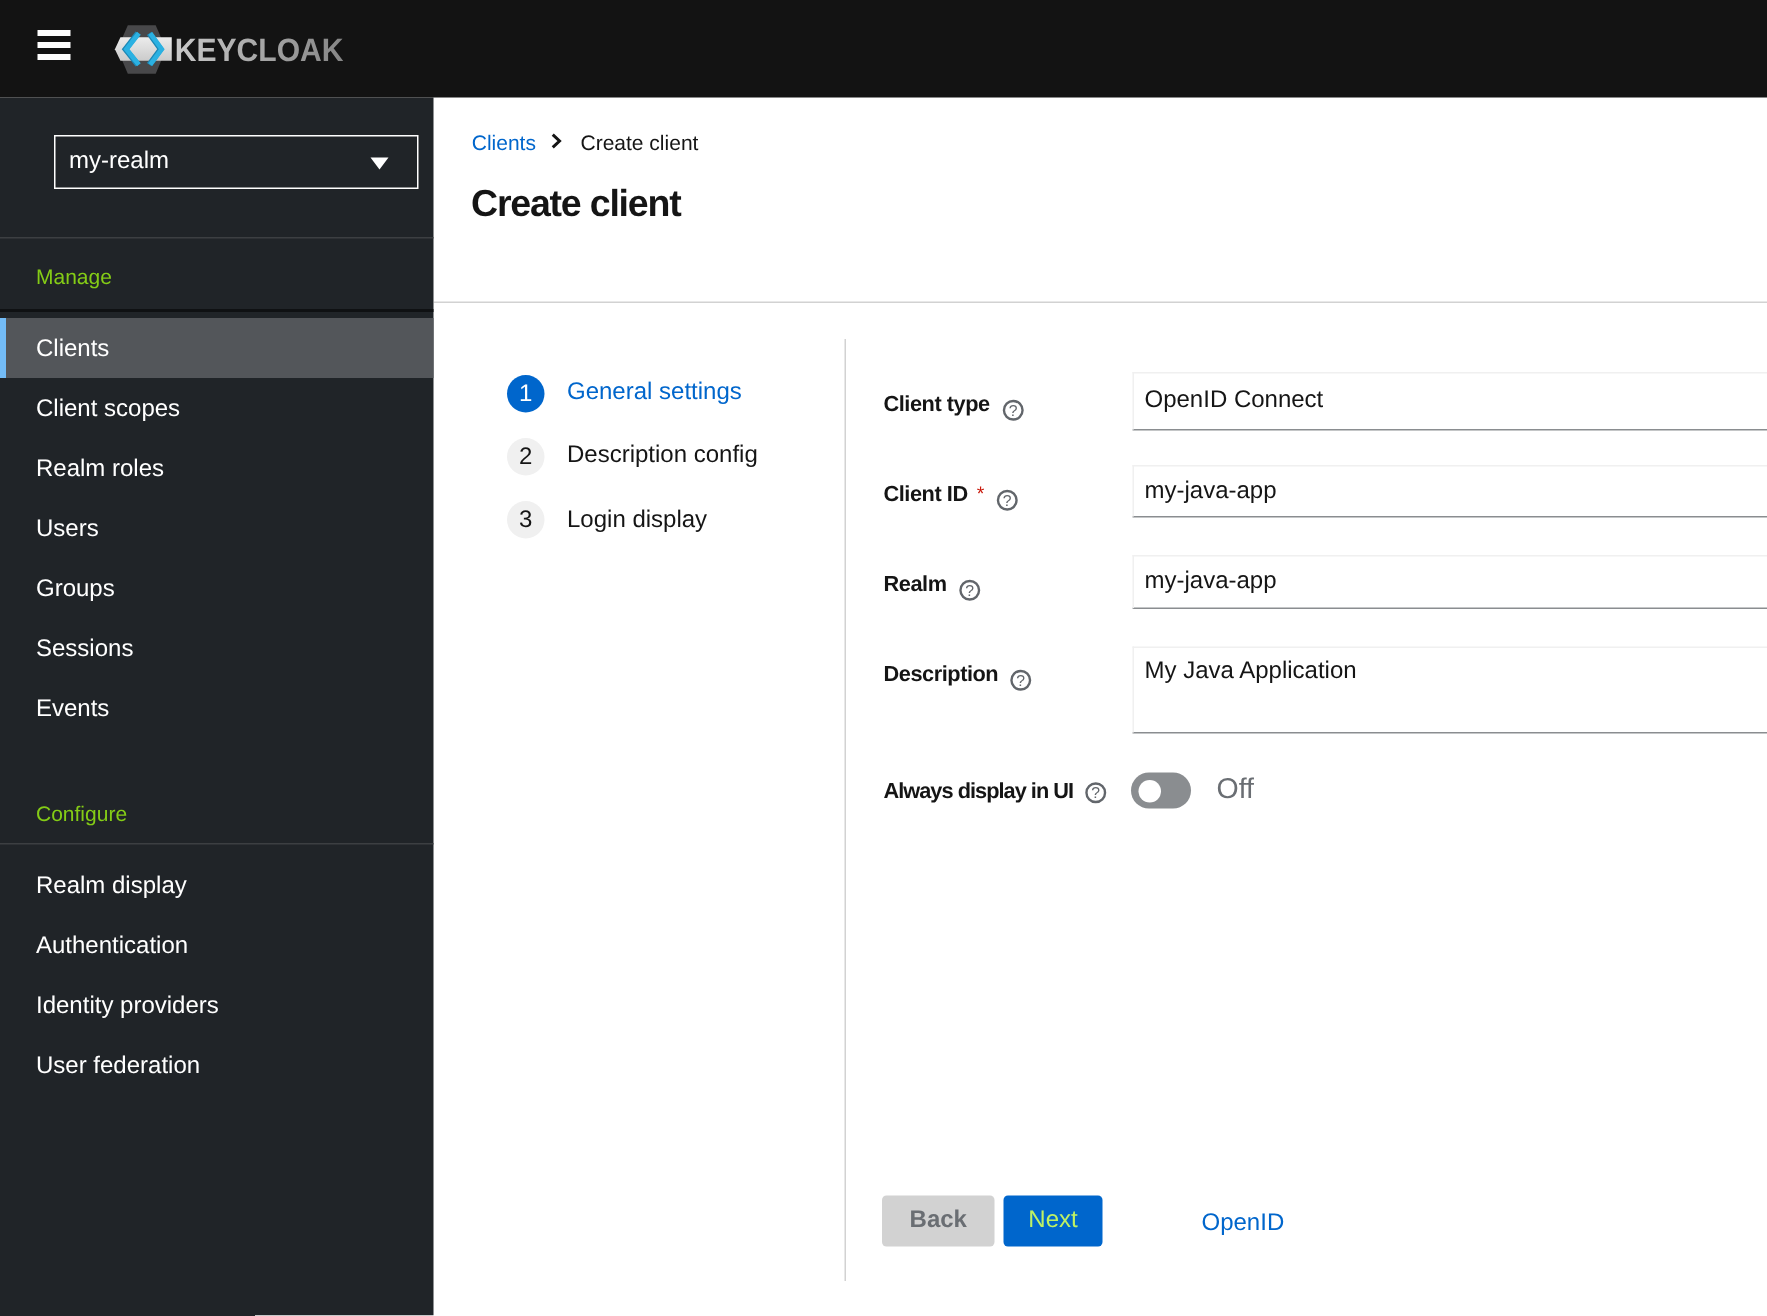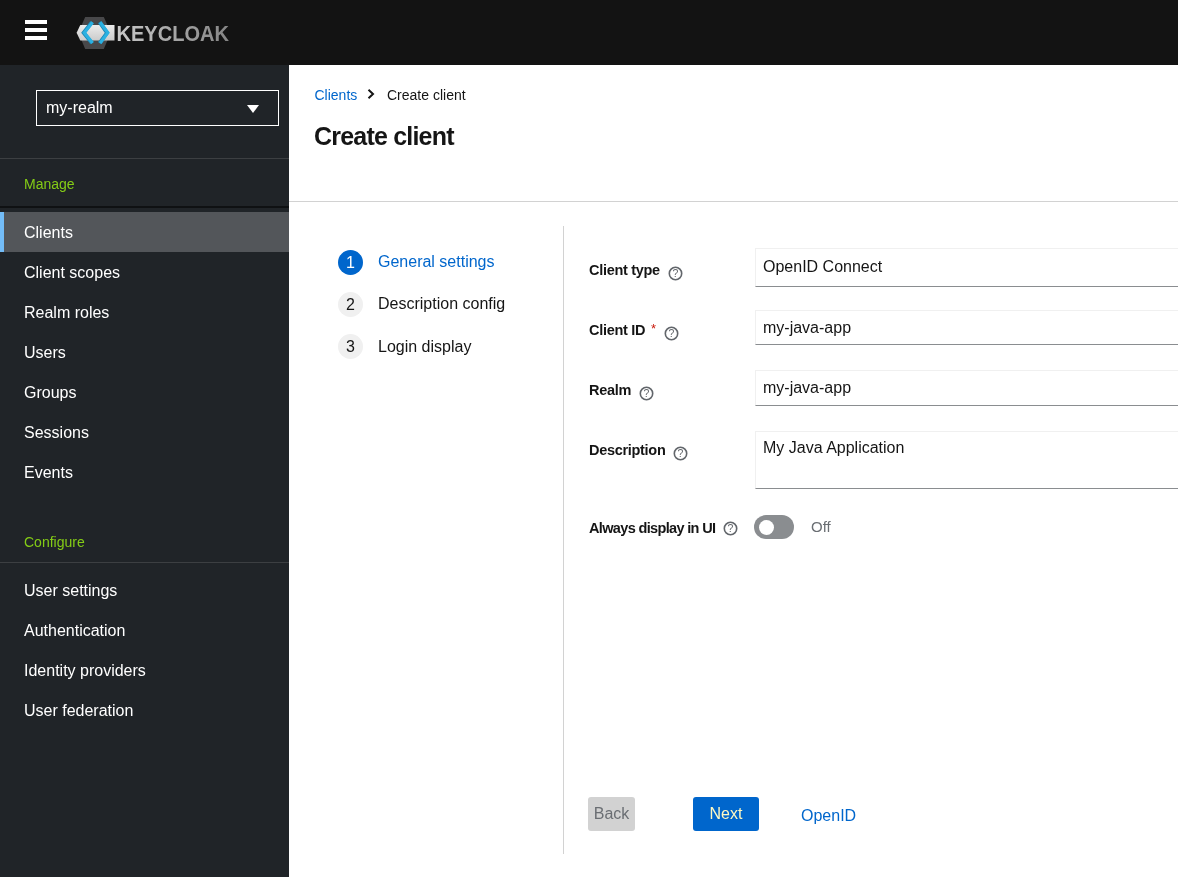--- a/index.html
+++ b/index.html
@@ -48,26 +48,26 @@
 .star { color:#c9190b; font-size:13px; margin-left:6px; position:relative; top:-2px; }
 .hicon { margin-left:8px; position:relative; top:3px; }
 
 .fld { position:absolute; left:465.5px; width:560px; background:#fff;
   border:1px solid #f0f0f0; border-bottom:1px solid #8a8d90;
   font-size:16px; color:#151515; padding-left:7.5px; display:flex; align-items:center; }
 
 #toggle { position:absolute; left:465px; top:450px; width:40px; height:24px;
   border-radius:12px; background:#8a8d90; }
 #knob { position:absolute; left:4.5px; top:4.5px; width:15px; height:15px; border-radius:50%; background:#fff; }
-#offlbl { position:absolute; left:522px; top:451px; height:21px; line-height:21px; font-size:15px; color:#6a6e73; }
+#offlbl { position:absolute; left:522px; top:451px; height:21px; line-height:21px; font-size:19px; color:#6a6e73; }
 
 .btn { position:absolute; top:732px; height:34px; border-radius:3px; font-size:16px;
   display:flex; align-items:center; justify-content:center; }
-#backbtn { left:299px; width:47px; background:#d2d2d2; color:#6a6e73; }
-#nextbtn { left:404px; width:66px; background:#0066cc; color:#fef9c3; }
+#backbtn { left:299px; width:75px; background:#d2d2d2; color:#6a6e73;font-weight:bold; }
+#nextbtn { left:380px; width:66px; background:#0066cc; color:#bef264; }
 #cancel { position:absolute; left:512px; top:740px; height:21px; line-height:21px; font-size:16px; color:#0066cc; }
 </style>
 </head>
 <body>
 <div id="mast">
   <div class="bar" style="top:19.5px"></div>
   <div class="bar" style="top:27.6px"></div>
   <div class="bar" style="top:35.6px"></div>
   <svg style="position:absolute;left:76px;top:10px" width="156" height="44" viewBox="0 0 156 44">
     <defs>
@@ -102,21 +102,21 @@
   <div id="activerow"></div>
   <div class="ni" style="top:155.5px">Clients</div>
   <div class="ni" style="top:195.5px">Client scopes</div>
   <div class="ni" style="top:235.5px">Realm roles</div>
   <div class="ni" style="top:275.5px">Users</div>
   <div class="ni" style="top:315.5px">Groups</div>
   <div class="ni" style="top:355.5px">Sessions</div>
   <div class="ni" style="top:395.5px">Events</div>
   <div class="stitle" style="top:467.5px">Configure</div>
   <div class="sline" style="top:497px; background:#3c3f42;"></div>
-  <div class="ni" style="top:513.5px">User settings</div>
+  <div class="ni" style="top:513.5px">Realm display</div>
   <div class="ni" style="top:553.5px">Authentication</div>
   <div class="ni" style="top:593.5px">Identity providers</div>
   <div class="ni" style="top:633.5px">User federation</div>
 </div>
 
 <div id="main">
   <div class="bc" id="bc1">Clients</div>
   <svg id="bcsep" width="12" height="16" viewBox="0 0 12 16">
       <path d="M4.5 3.8 L9 8 L4.5 12.2" fill="none" stroke="#151515" stroke-width="2"></path>
     </svg>

